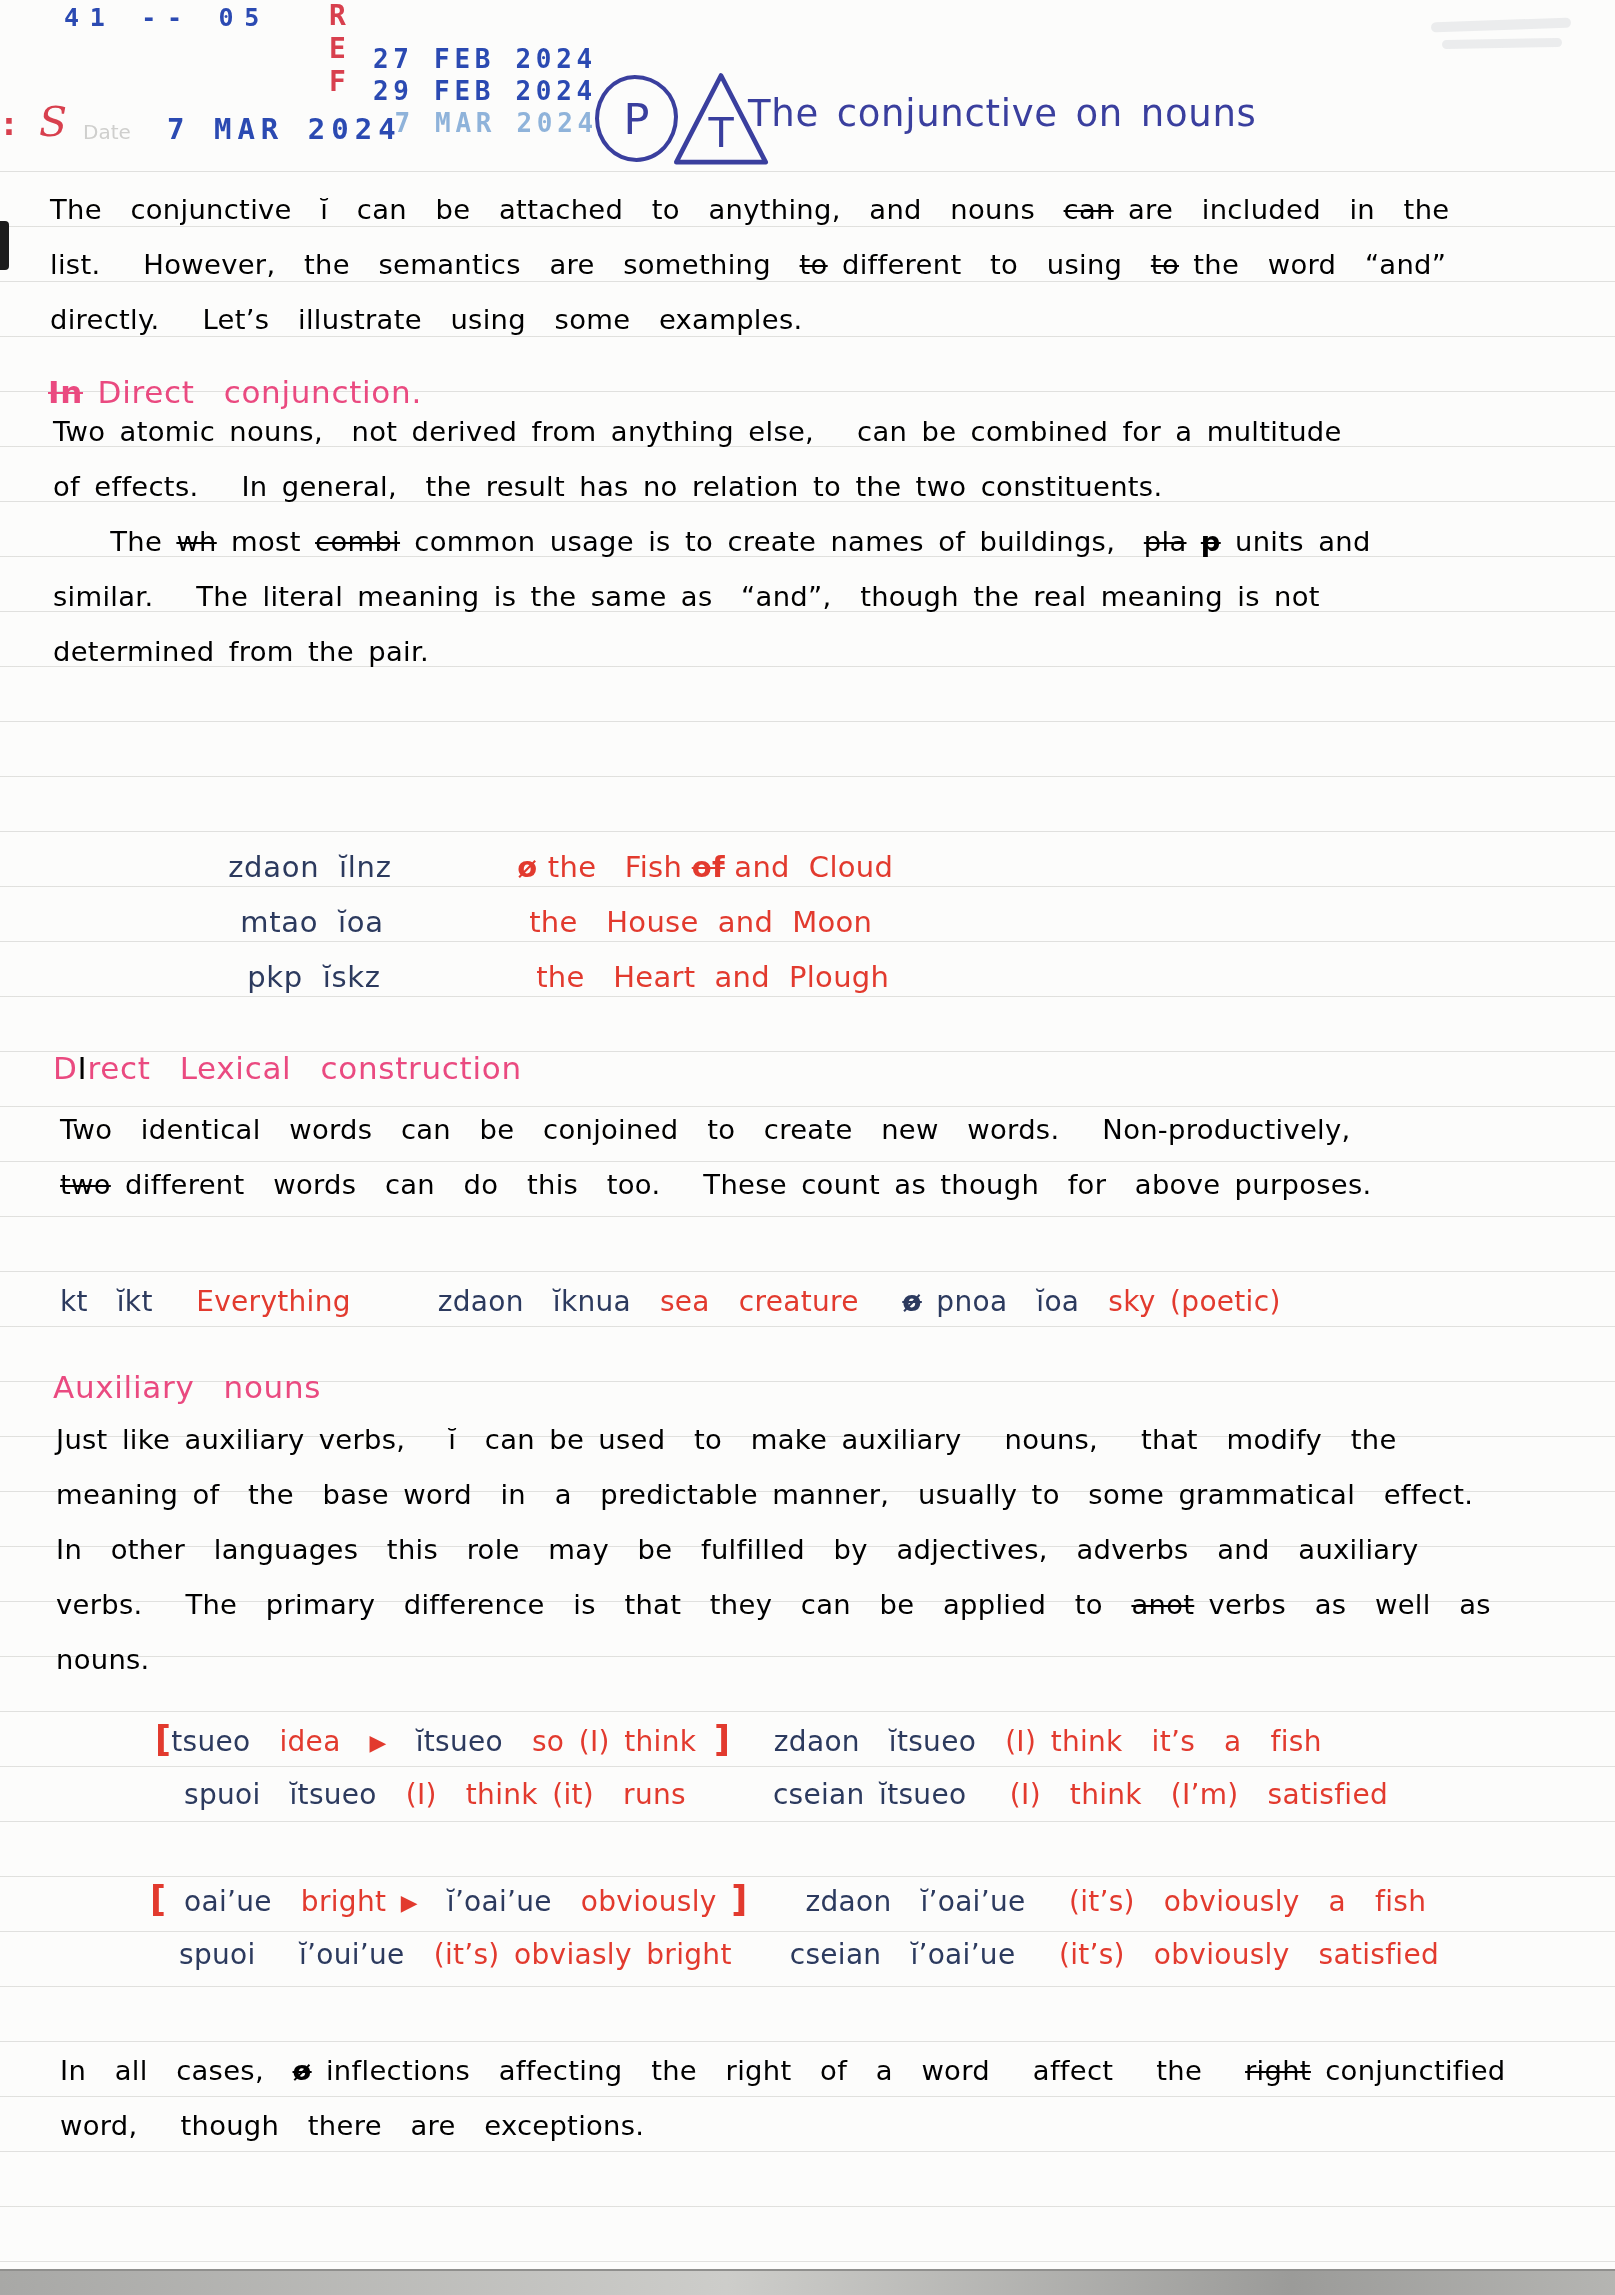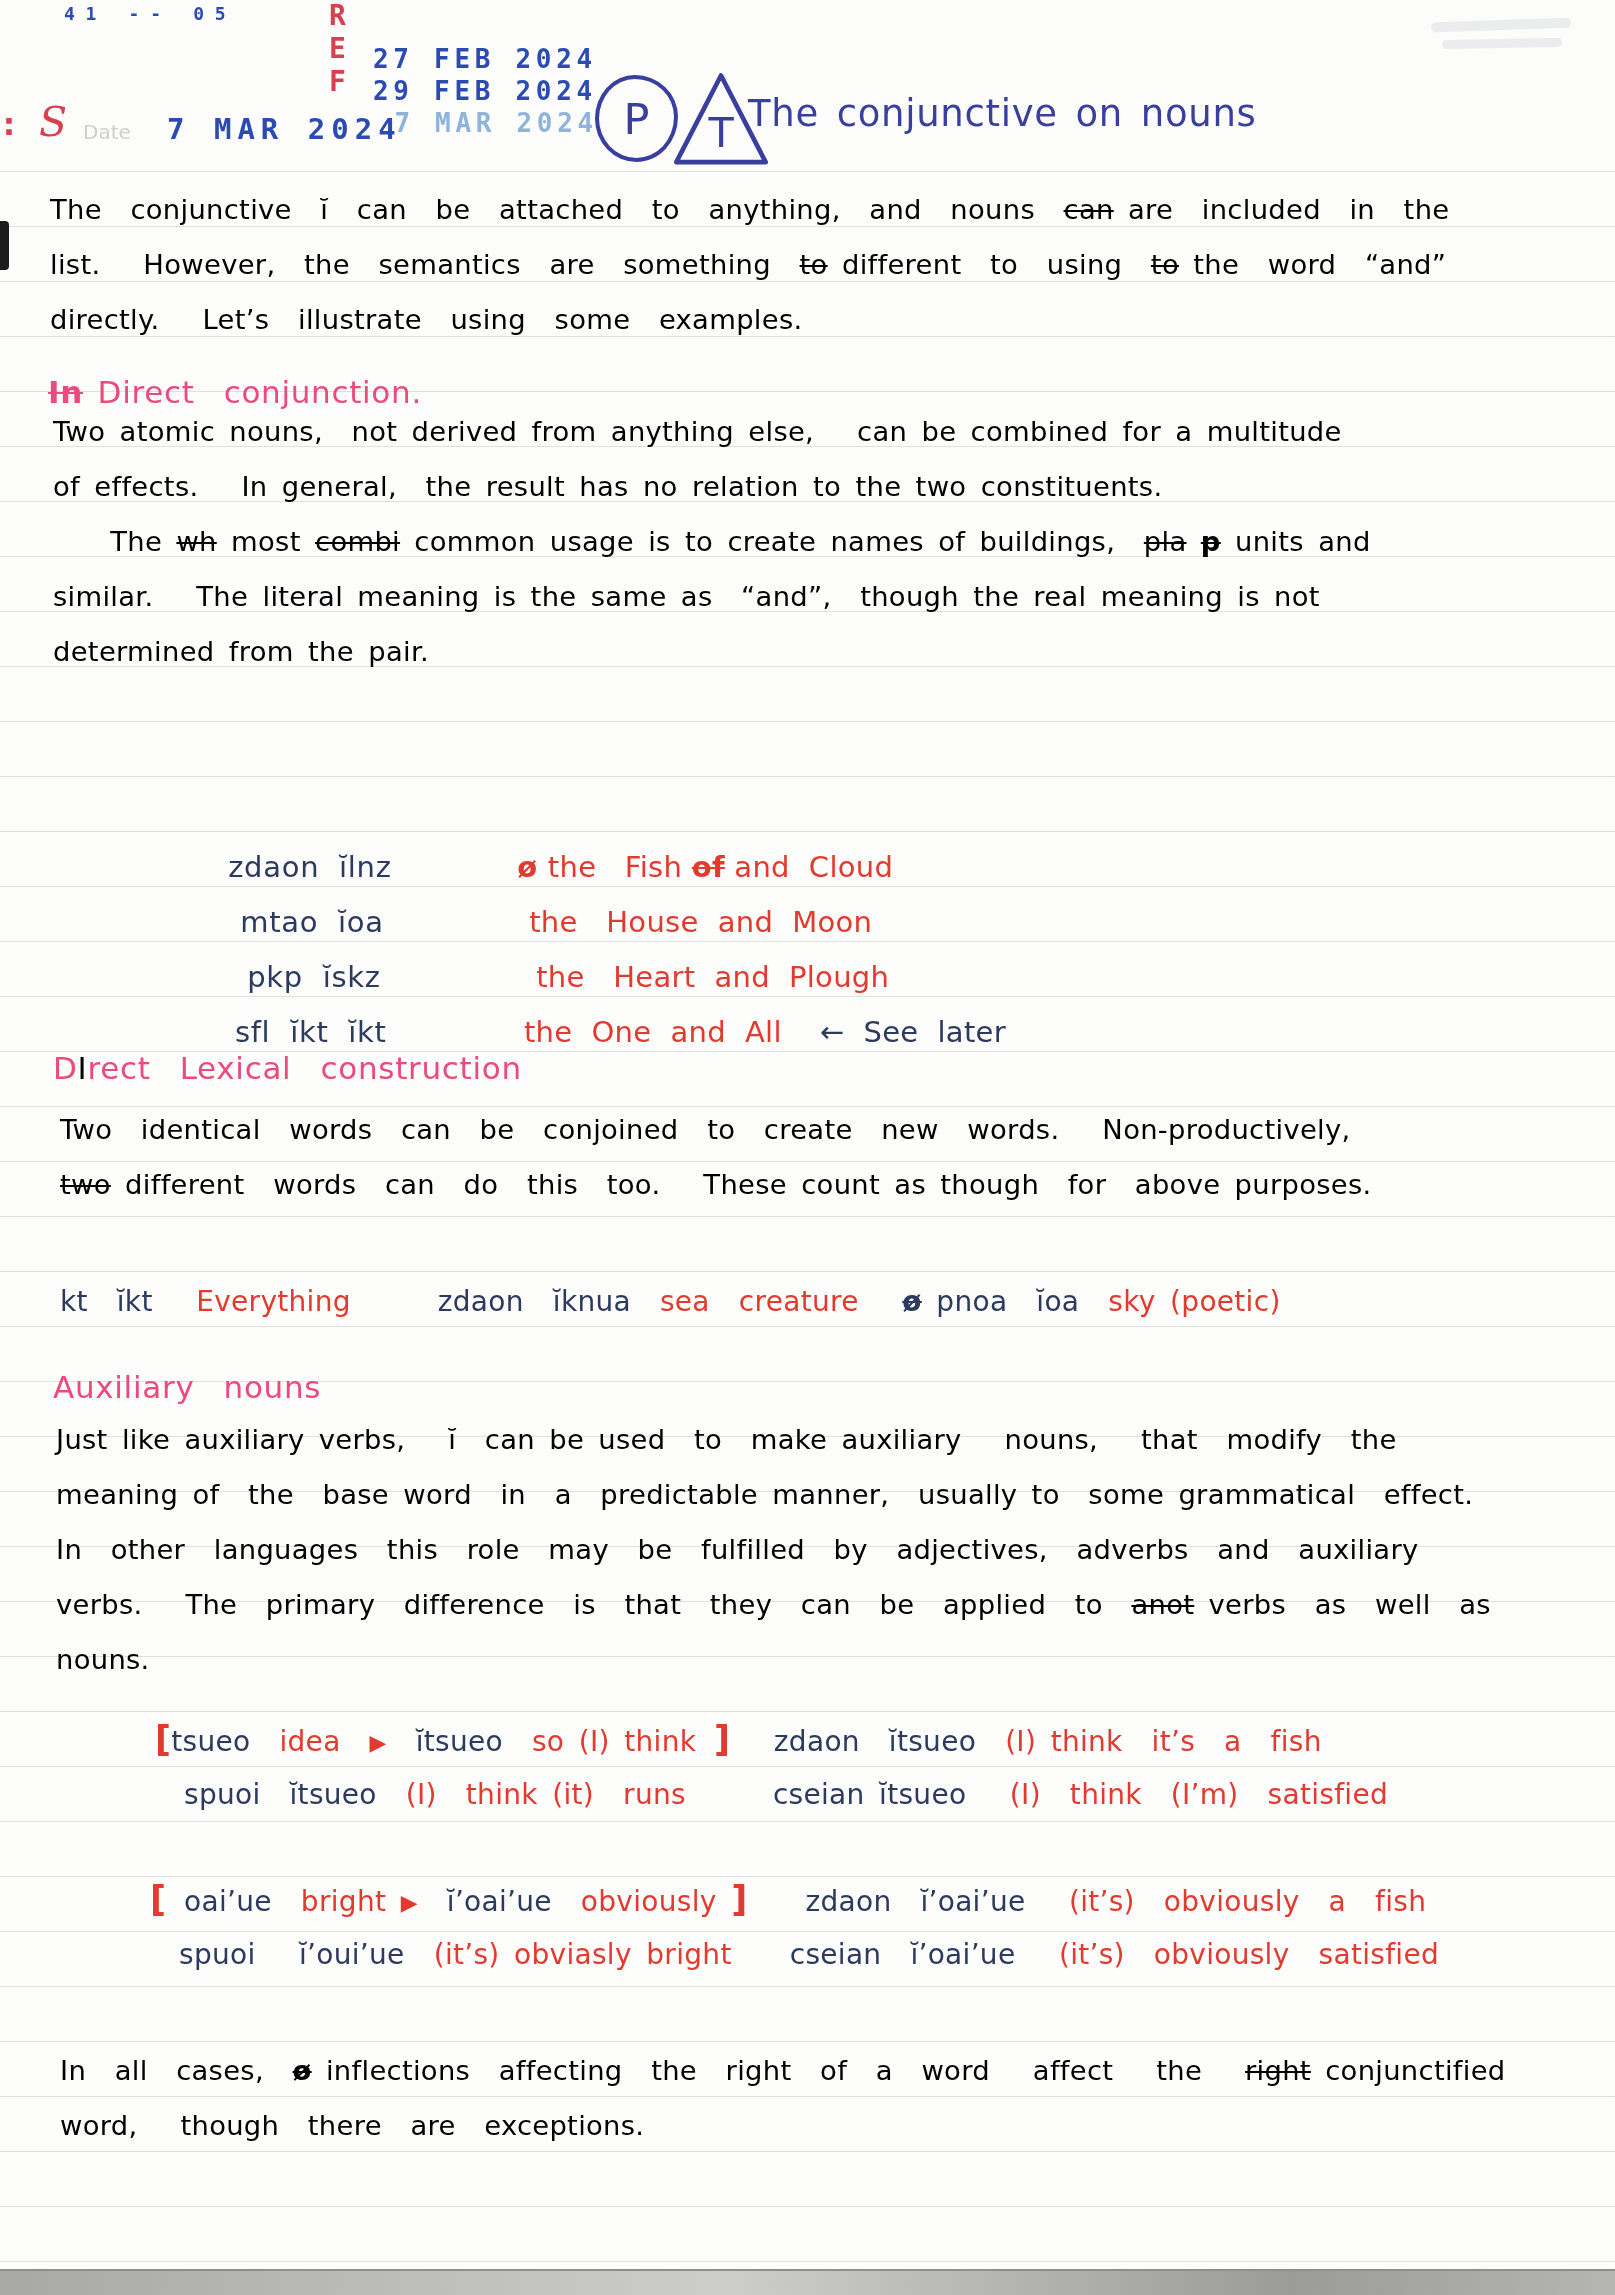--- a/index.html
+++ b/index.html
@@ -25,21 +25,21 @@
   .strike{text-decoration:line-through;text-decoration-thickness:2.3px;text-align:right;}
   .bracket{font-weight:bold;font-size:1.25em;}
   .arrow{font-size:.78em;vertical-align:1.3px;}
   .scribble{font-weight:bold;}
 
   .hand{position:absolute;white-space:pre-wrap;font-size:27.4px;line-height:55px;letter-spacing:0.3px;word-spacing:5.3px;}
   .heading{position:absolute;white-space:pre-wrap;font-size:31px;line-height:40px;letter-spacing:0.7px;word-spacing:4px;color:#ea4a80;}
 
   
   .stampblue{font-family:"DejaVu Sans Mono",monospace;font-weight:bold;color:#2b4ab2;}
-  .doc-number{position:absolute;left:64px;top:2.7px;font-size:18px;letter-spacing:10.7px;}
+  .doc-number{position:absolute;left:64px;top:2.7px;font-size:25px;letter-spacing:10.7px;}
   .ref-letters{position:absolute;left:329px;top:-1.3px;display:flex;flex-direction:column;
                font-family:"DejaVu Sans Mono",monospace;font-weight:bold;font-size:28px;line-height:33px;color:#d8404e;}
   .ref-dates{position:absolute;left:373px;top:5.3px;font-size:26px;line-height:32px;letter-spacing:4.7px;margin-top:38px;}
   .ref-dates .d3{color:#8fb3da;margin-left:21.4px;}
   .s-colon{position:absolute;left:2.7px;top:106px;font-size:31px;color:#d8404e;font-weight:bold;}
   .s-mark{position:absolute;left:39px;top:98px;font-size:41px;color:#d8404e;font-style:italic;font-family:"DejaVu Serif",serif;}
   .date-label{position:absolute;left:83px;top:120px;font-size:20px;color:#cfcfcd;}
   .filed-date{position:absolute;left:167px;top:112px;font-size:29px;letter-spacing:6px;}
 
   
@@ -107,23 +107,20 @@
     <div class="examples">
       <div class="ex-row">
         <span class="ex-word">zdaon  ĭlnz</span><span class="ex-gloss"><span class="run red scribble">ø </span><span class="run red">the   Fish </span><span class="run red strike scribble">of</span><span class="run red"> and  Cloud</span></span>
       </div>
       <div class="ex-row">
         <span class="ex-word" style="padding-left:12px;">mtao  ĭoa</span><span class="ex-gloss"><span class="run red">the   House  and  Moon</span></span>
       </div>
       <div class="ex-row">
         <span class="ex-word" style="padding-left:19px;">pkp  ĭskz</span><span class="ex-gloss"><span class="run red">the   Heart  and  Plough</span></span>
       </div>
-      <div class="ex-row">
-        <span class="ex-word" style="padding-left:6.7px;">sfl  ĭkt  ĭkt</span><span class="ex-gloss"><span class="run red">the  One  and  All    </span><span class="run navy">←  See  later</span></span>
-      </div>
     </div>
 
     <div class="heading" style="left:53px;top:1048px;"><span class="run pink">D</span><span class="run ink">I</span><span class="run pink">rect</span><span class="run pink">  Lexical  construction</span></div>
     <div class="hand" style="left:60px;top:1102px;right:40px;"><span class="run ink">Two  identical  words  can  be  conjoined  to  create  new  words.   Non-productively,</span><br><span class="run ink strike">two</span><span class="run ink"> different  words  can  do  this  too.   These count as though  for  above purposes.</span></div>
     <div class="hand lex-line" style="left:60px;top:1274px;right:40px;"><span class="run navy">kt  ĭkt</span><span class="run navy">   </span><span class="run red">Everything</span><span class="run navy">      </span><span class="run navy">zdaon  ĭknua </span><span class="run red"> sea  creature</span><span class="run navy">   </span><span class="run navy scribble strike">ø</span><span class="run navy"> pnoa  ĭoa  </span><span class="run red">sky (poetic)</span></div>
 
     <div class="heading" style="left:53px;top:1367px;">Auxiliary  nouns</div>
     <div class="hand" style="left:56px;top:1412px;right:40px;"><span class="run ink">Just like auxiliary verbs,   ĭ  can be used  to  make auxiliary   nouns,   that  modify  the</span><br><span class="run ink">meaning of  the  base word  in  a  predictable manner,  usually to  some grammatical  effect.</span><br><span class="run ink">In  other  languages  this  role  may  be  fulfilled  by  adjectives,  adverbs  and  auxiliary</span><br><span class="run ink">verbs.   The  primary  difference  is  that  they  can  be  applied  to  </span><span class="run ink strike">anot</span><span class="run ink"> verbs  as  well  as  nouns.</span></div>
 
     <div class="hand block" style="left:155px;top:1712px;right:33px;"><span class="run red bracket">[</span><span class="run navy">tsueo</span><span class="run red">  idea  </span><span class="run red arrow">▶</span><span class="run navy">  ĭtsueo  </span><span class="run red">so (I) think</span><span class="run red bracket"> ]</span><span class="run navy">   zdaon  ĭtsueo  </span><span class="run red">(I) think  it’s  a  fish</span></div>

